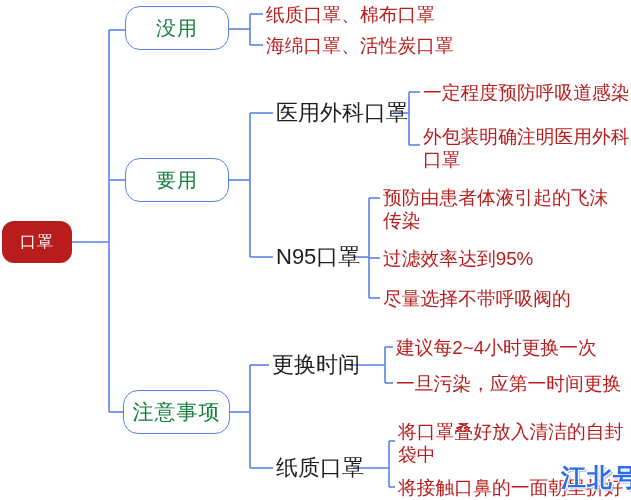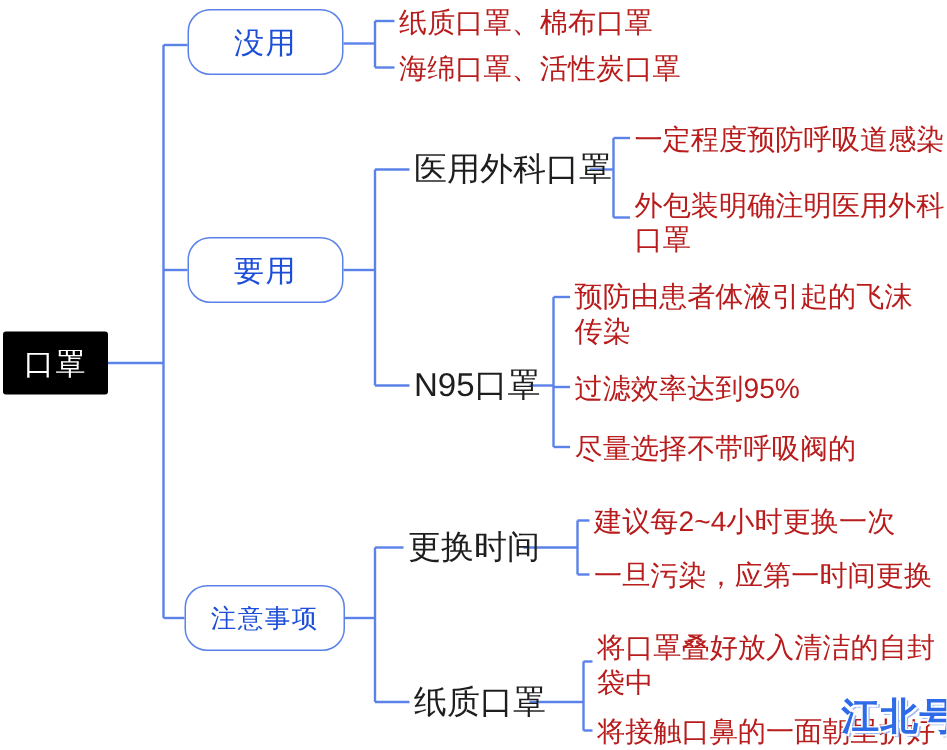--- a/index.html
+++ b/index.html
@@ -12,32 +12,32 @@
   }
   .connectors{position:absolute;left:0;top:0;width:631px;height:500px;}
   .connectors path{stroke:#5B82E8;stroke-width:1.6;fill:none;}
   .node-box{
     position:absolute;
     box-sizing:border-box;
     background:#ffffff;
     border:1.6px solid #5B82E8;
     border-radius:15px;
     display:flex;align-items:center;justify-content:center;
-    color:#1d4ed8;
+    color:#15803d;
     font-size:20px;
     letter-spacing:1px;
   }
   .node-root{
     position:absolute;
     box-sizing:border-box;
-    background:#000000;
-    border-radius:2px;
+    background:#b91c1c;
+    border-radius:12px;
     display:flex;align-items:center;justify-content:center;
     color:#ffffff;
-    font-size:20px;
+    font-size:16px;
     letter-spacing:1px;
   }
   .node-text{
     position:absolute;
     color:#1e1e1e;
     font-size:22px;
     line-height:22px;
     white-space:nowrap;
   }
   .leaf{
@@ -108,21 +108,21 @@
     <path d="M389,441 H395"></path>
     <path d="M389,487 H395"></path>
   </svg>
 
   <div class="node-root" style="left:2px;top:221px;width:70px;height:42px;">口罩</div>
 
   <div class="node-box" style="left:125px;top:6px;width:104px;height:44px;">没用</div>
 
   <div class="node-box" style="left:125px;top:158px;width:104px;height:44px;">要用</div>
 
-  <div class="node-box" style="left:123px;top:390px;width:107px;height:44px;font-size:17px;">注意事项</div>
+  <div class="node-box" style="left:123px;top:390px;width:107px;height:44px;font-size:21px;">注意事项</div>
 
   <div class="leaf nowrap" style="left:266px;top:3px;">纸质口罩、棉布口罩</div>
   <div class="leaf nowrap" style="left:266px;top:34px;">海绵口罩、活性炭口罩</div>
 
   <div class="node-text" style="left:276px;top:102px;">医用外科口罩</div>
   <div class="node-text" style="left:276px;top:246px;">N95口罩</div>
 
   <div class="leaf nowrap" style="left:423px;top:81px;">一定程度预防呼吸道感染</div>
   <div class="leaf" style="left:423px;top:125px;width:208px;">外包装明确注明医用外科口罩</div>
 

